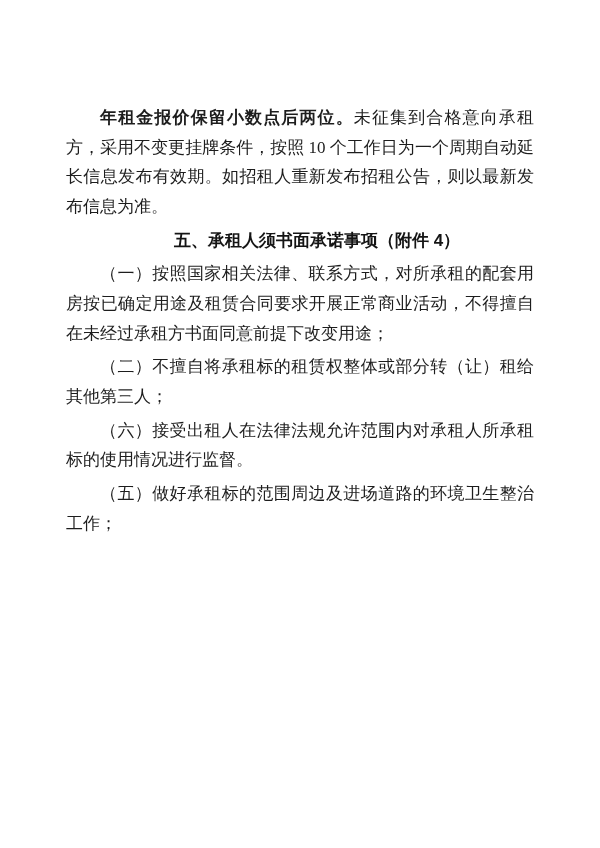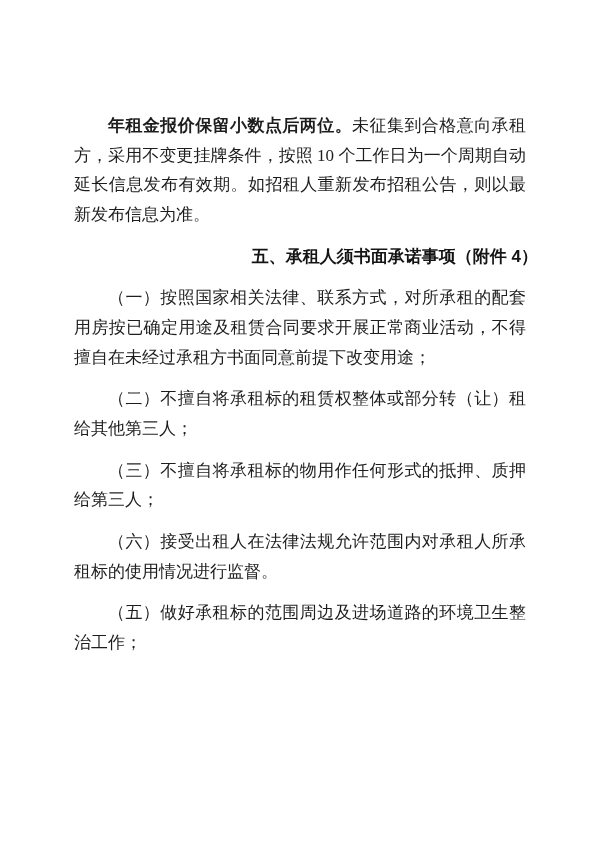--- a/index.html
+++ b/index.html
@@ -20,54 +20,53 @@
     left: 62px;
     top: 99px;
     width: 476px;
     color: #1d1d1d;
     font-size: 17px;
     line-height: 29.65px;
     text-align: justify;
     text-justify: inter-character;
   }
   .content p.body {
-    margin: 12px;
+    margin: 4px;
     padding: 0;
     text-indent: 2em;
   }
   .content h2.heading {
     margin: 0;
     padding: 0;
     text-indent: 2em;
     font-family: "Liberation Sans", sans-serif;
     font-weight: 700;
     font-size: 17px;
     line-height: 29.65px;
     color: #141414;
-    text-align: right;
+    text-align: center;
   }
   .bold-lead {
     font-weight: 700;
   }
 </style>
 </head>
 <body>
 
 <div class="page">
   <div class="content">
 
     <p class="body"><span class="bold-lead">年租金报价保留小数点后两位。</span><span>未征集到合格意向承租方，采用不变更挂牌条件，按照 10 个工作日为一个周期自动延长信息发布有效期。如招租人重新发布招租公告，则以最新发布信息为准。</span></p>
 
     <h2 class="heading">五、承租人须书面承诺事项（附件 4）</h2>
 
     <p class="body">（一）按照国家相关法律、联系方式，对所承租的配套用房按已确定用途及租赁合同要求开展正常商业活动，不得擅自在未经过承租方书面同意前提下改变用途；</p>
 
     <p class="body">（二）不擅自将承租标的租赁权整体或部分转（让）租给其他第三人；</p>
 
-    <p class="body">（三）不擅自将承租标的物用作任何形式的抵押、质押给第三人；</p>
 
 
     <p class="body">（六）接受出租人在法律法规允许范围内对承租人所承租标的使用情况进行监督。</p>
 
     <p class="body">（五）做好承租标的范围周边及进场道路的环境卫生整治工作；</p>
 
 
   </div>
 </div>
 

